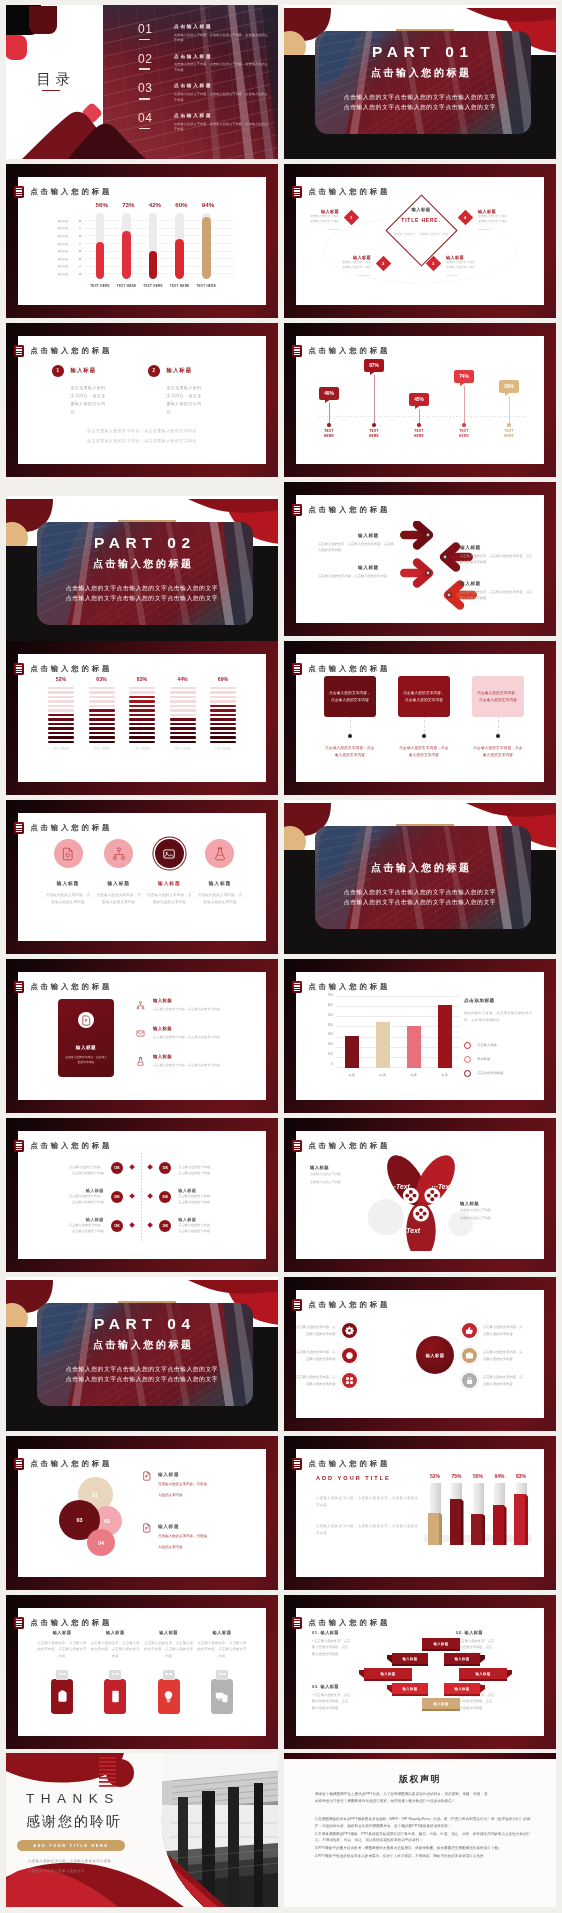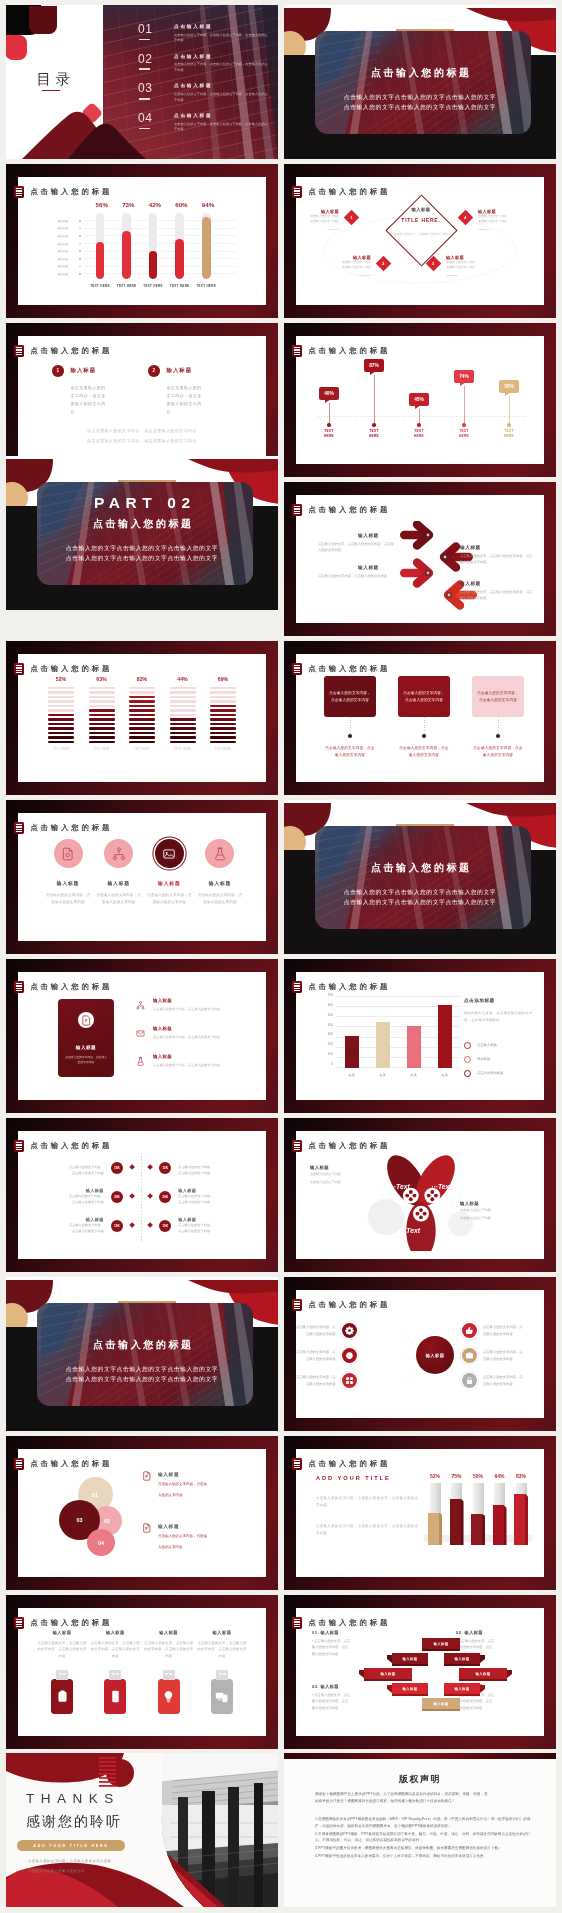--- a/index.html
+++ b/index.html
@@ -499,20 +499,21 @@
         <path d="M186 0 L216 0 L216 103 L196 103 Z" fill="#2c2f3e" opacity="0.8"></path>
         <path d="M172 -4 L180 -4 L198 108 L189 108 Z" fill="#d6cfd5" opacity="0.42"></path>
         <path d="M196 -4 L203 -4 L216 70 L216 108 L210 108 Z" fill="#b8b2bd" opacity="0.3"></path>
 
         <path d="M52 -4 L58 -4 L42 108 L34 108 Z" fill="#c48e96" opacity="0.42"></path>
         <path d="M86 -4 L91 -4 L110 108 L103 108 Z" fill="#b07a86" opacity="0.3"></path>
         <path d="M128 -4 L133 -4 L154 108 L147 108 Z" fill="#b07a86" opacity="0.26"></path>
         </g>
       </svg>
     </div>
+    <div class="pt p-num">PART 01</div>
     <div class="pt p-sub">点击输入您的标题</div>
     <div class="pt p-d1">点击输入您的文字点击输入您的文字点击输入您的文字</div>
     <div class="pt p-d2">点击输入您的文字点击输入您的文字点击输入您的文字</div>
   </div>
 </div>
 
 <div class="slide" style="left:6px;top:164px;">
   <div class="frame"></div>
   <div class="paper">
     <div class="th-axis">
@@ -766,21 +767,21 @@
           <i></i>
           <i></i>
           <i></i>
           <i></i>
           <i></i>
         </span>
     <span class="hdr-t">点击输入您的标题</span>
   </div>
 </div>
 
-<div class="slide" style="left:6px;top:456px;">
+<div class="slide" style="left:6px;top:496px;">
   <div class="part">
     <div class="part-top">
       <svg width="272" height="50" viewBox="0 0 272 50" style="position:absolute;left:0;top:0;">
         <path d="M-2 3 L47 3 Q47 22 36 30 Q22 40 4 34 Q-6 30 -2 3 Z" fill="#6d1119"></path>
         <circle cx="6" cy="42" r="16" fill="#e2b77f"></circle>
         <path d="M274 3 L274 48 Q238 44 226 22 Q219 11 222 3 Z" fill="#b3161f"></path>
         <path d="M182 3 L274 3 L274 14 Q228 20 204 12 Q190 7 182 3 Z" fill="#8b1018"></path>
       </svg>
     </div>
     <div class="goldline"></div>
@@ -1590,20 +1591,21 @@
         <path d="M186 0 L216 0 L216 103 L196 103 Z" fill="#2c2f3e" opacity="0.8"></path>
         <path d="M172 -4 L180 -4 L198 108 L189 108 Z" fill="#d6cfd5" opacity="0.42"></path>
         <path d="M196 -4 L203 -4 L216 70 L216 108 L210 108 Z" fill="#b8b2bd" opacity="0.3"></path>
 
         <path d="M52 -4 L58 -4 L42 108 L34 108 Z" fill="#c48e96" opacity="0.42"></path>
         <path d="M86 -4 L91 -4 L110 108 L103 108 Z" fill="#b07a86" opacity="0.3"></path>
         <path d="M128 -4 L133 -4 L154 108 L147 108 Z" fill="#b07a86" opacity="0.26"></path>
         </g>
       </svg>
     </div>
+    <div class="pt p-num">PART 04</div>
     <div class="pt p-sub">点击输入您的标题</div>
     <div class="pt p-d1">点击输入您的文字点击输入您的文字点击输入您的文字</div>
     <div class="pt p-d2">点击输入您的文字点击输入您的文字点击输入您的文字</div>
   </div>
 </div>
 
 <div class="slide" style="left:284px;top:1277px;">
   <div class="frame"></div>
   <div class="paper">
     <svg class="hb-lines" width="248" height="110" viewBox="0 0 248 110">

